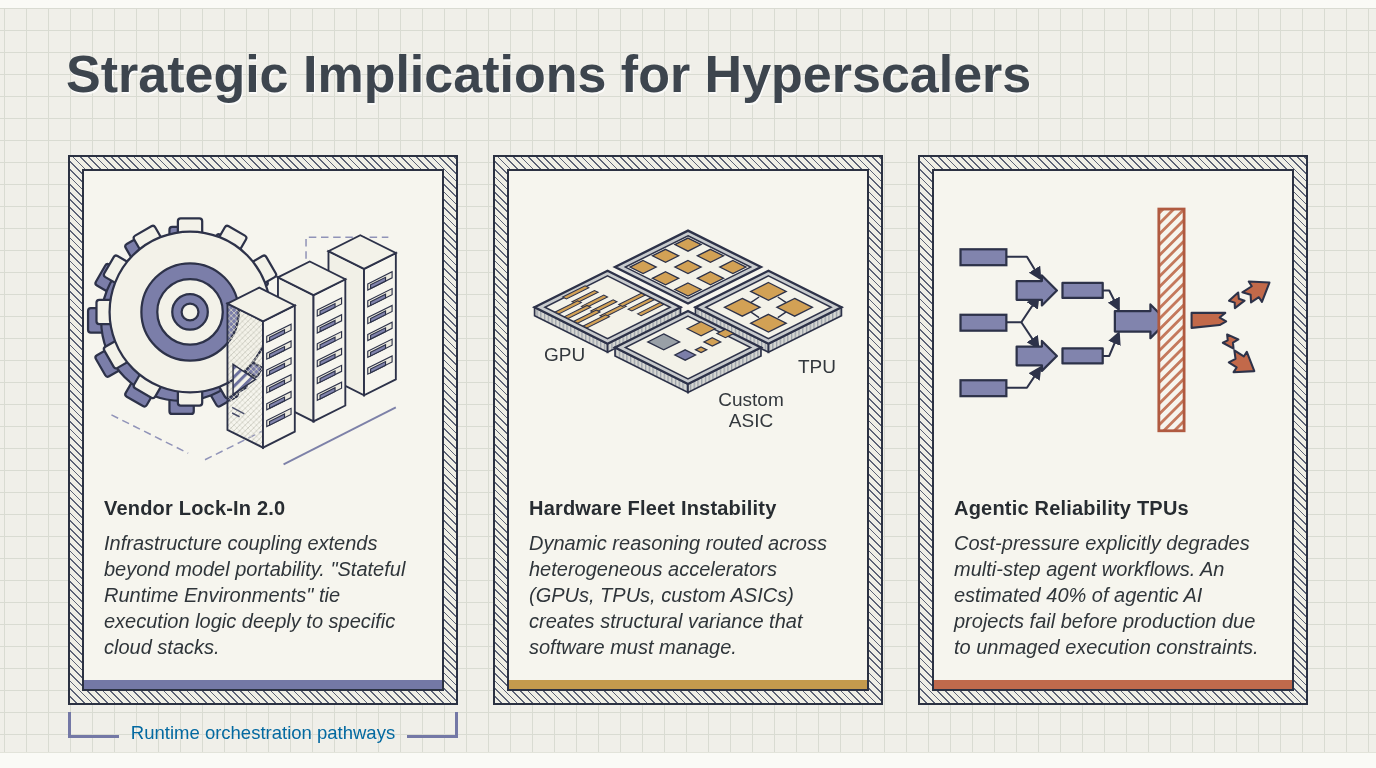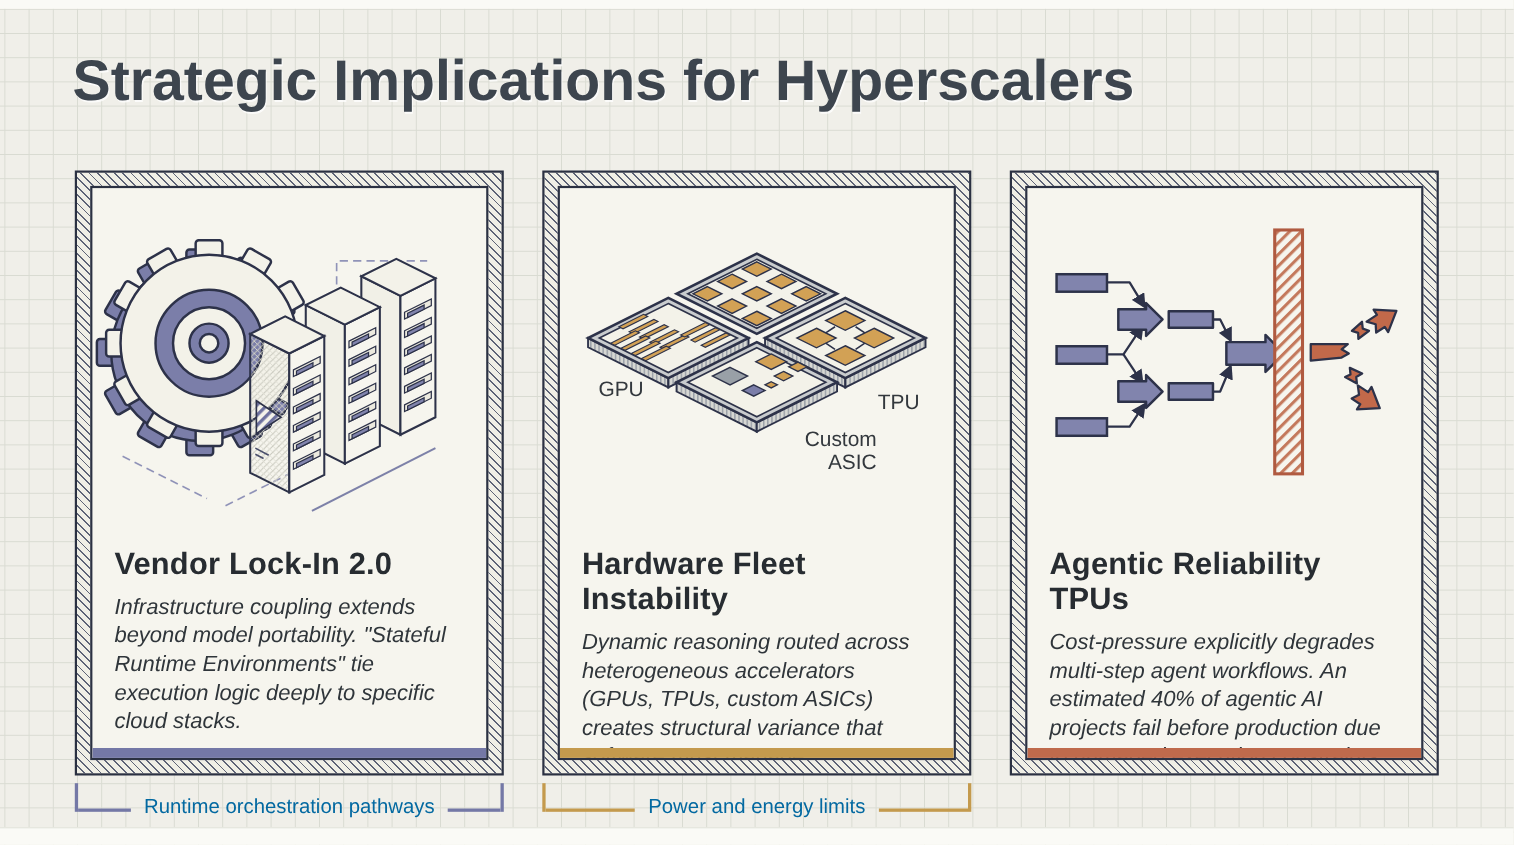--- a/index.html
+++ b/index.html
@@ -31,23 +31,23 @@
   }
   .card-inner{
     box-sizing:border-box;height:100%;position:relative;
     border:2.5px solid #2b3142;background:#f6f5ee;overflow:hidden;
   }
   .illustration{height:300px;margin-top:10px;position:relative;}
   .illustration svg{display:block;margin:0 auto;}
   .chip-label{position:absolute;font-size:19px;color:#33383d;line-height:1.1;margin-top:20px;}
   .chip-label.gpu{left:35px;top:144px;}
   .chip-label.tpu{left:289px;top:156px;}
-  .chip-label.asic{left:196px;top:189px;width:92px;text-align:right;}
+  .chip-label.asic{left:196px;top:189px;width:92px;text-align:center;}
   .card-text{padding:0 20px;}
-  .card-title{margin:16px 0 10px;font-size:28px;font-weight:bold;color:#272c31;letter-spacing:0.2px;}
+  .card-title{margin:16px 0 10px;font-size:20px;font-weight:bold;color:#272c31;letter-spacing:0.2px;}
   .card-body{margin:0;font-size:20px;line-height:1.3;color:#2f353a;font-style:italic;}
   .accent-bar{position:absolute;left:0;right:0;bottom:0;height:9px;background:var(--accent);}
   .caption{height:32px;margin-top:7px;display:flex;align-items:flex-start;color:#0369a1;}
   .caption .tick{width:3px;height:26px;background:var(--accent);}
   .caption .line{flex:1;height:3px;background:var(--accent);margin-top:23px;}
   .caption .cap-text{margin-top:10px;padding:0 12px;font-size:18.5px;white-space:nowrap;}
 </style>
 </head>
 <body>
 
@@ -276,27 +276,20 @@
           <div class="chip-label tpu">TPU</div>
           <div class="chip-label asic">Custom ASIC</div>
         </div>
         <div class="card-text">
           <h2 class="card-title">Hardware Fleet Instability</h2>
           <p class="card-body">Dynamic reasoning routed across heterogeneous accelerators (GPUs, TPUs, custom ASICs) creates structural variance that software must manage.</p>
         </div>
         <div class="accent-bar"></div>
       </div>
     </div>
-    <div class="caption">
-      <span class="tick"></span>
-      <span class="line"></span>
-      <span class="cap-text">Power and energy limits</span>
-      <span class="line"></span>
-      <span class="tick"></span>
-    </div>
   </div>
 
   <div class="col" style="--accent: #bf6a4c;">
     <div class="card-frame">
       <div class="card-inner">
         <div class="illustration">
           <svg width="356" height="290" viewBox="0 0 380 310">
             <defs>
               <pattern id="f-rh" width="8" height="8" patternUnits="userSpaceOnUse" patternTransform="rotate(45)">
                 <rect width="8" height="8" fill="#f6f5ee"></rect>

